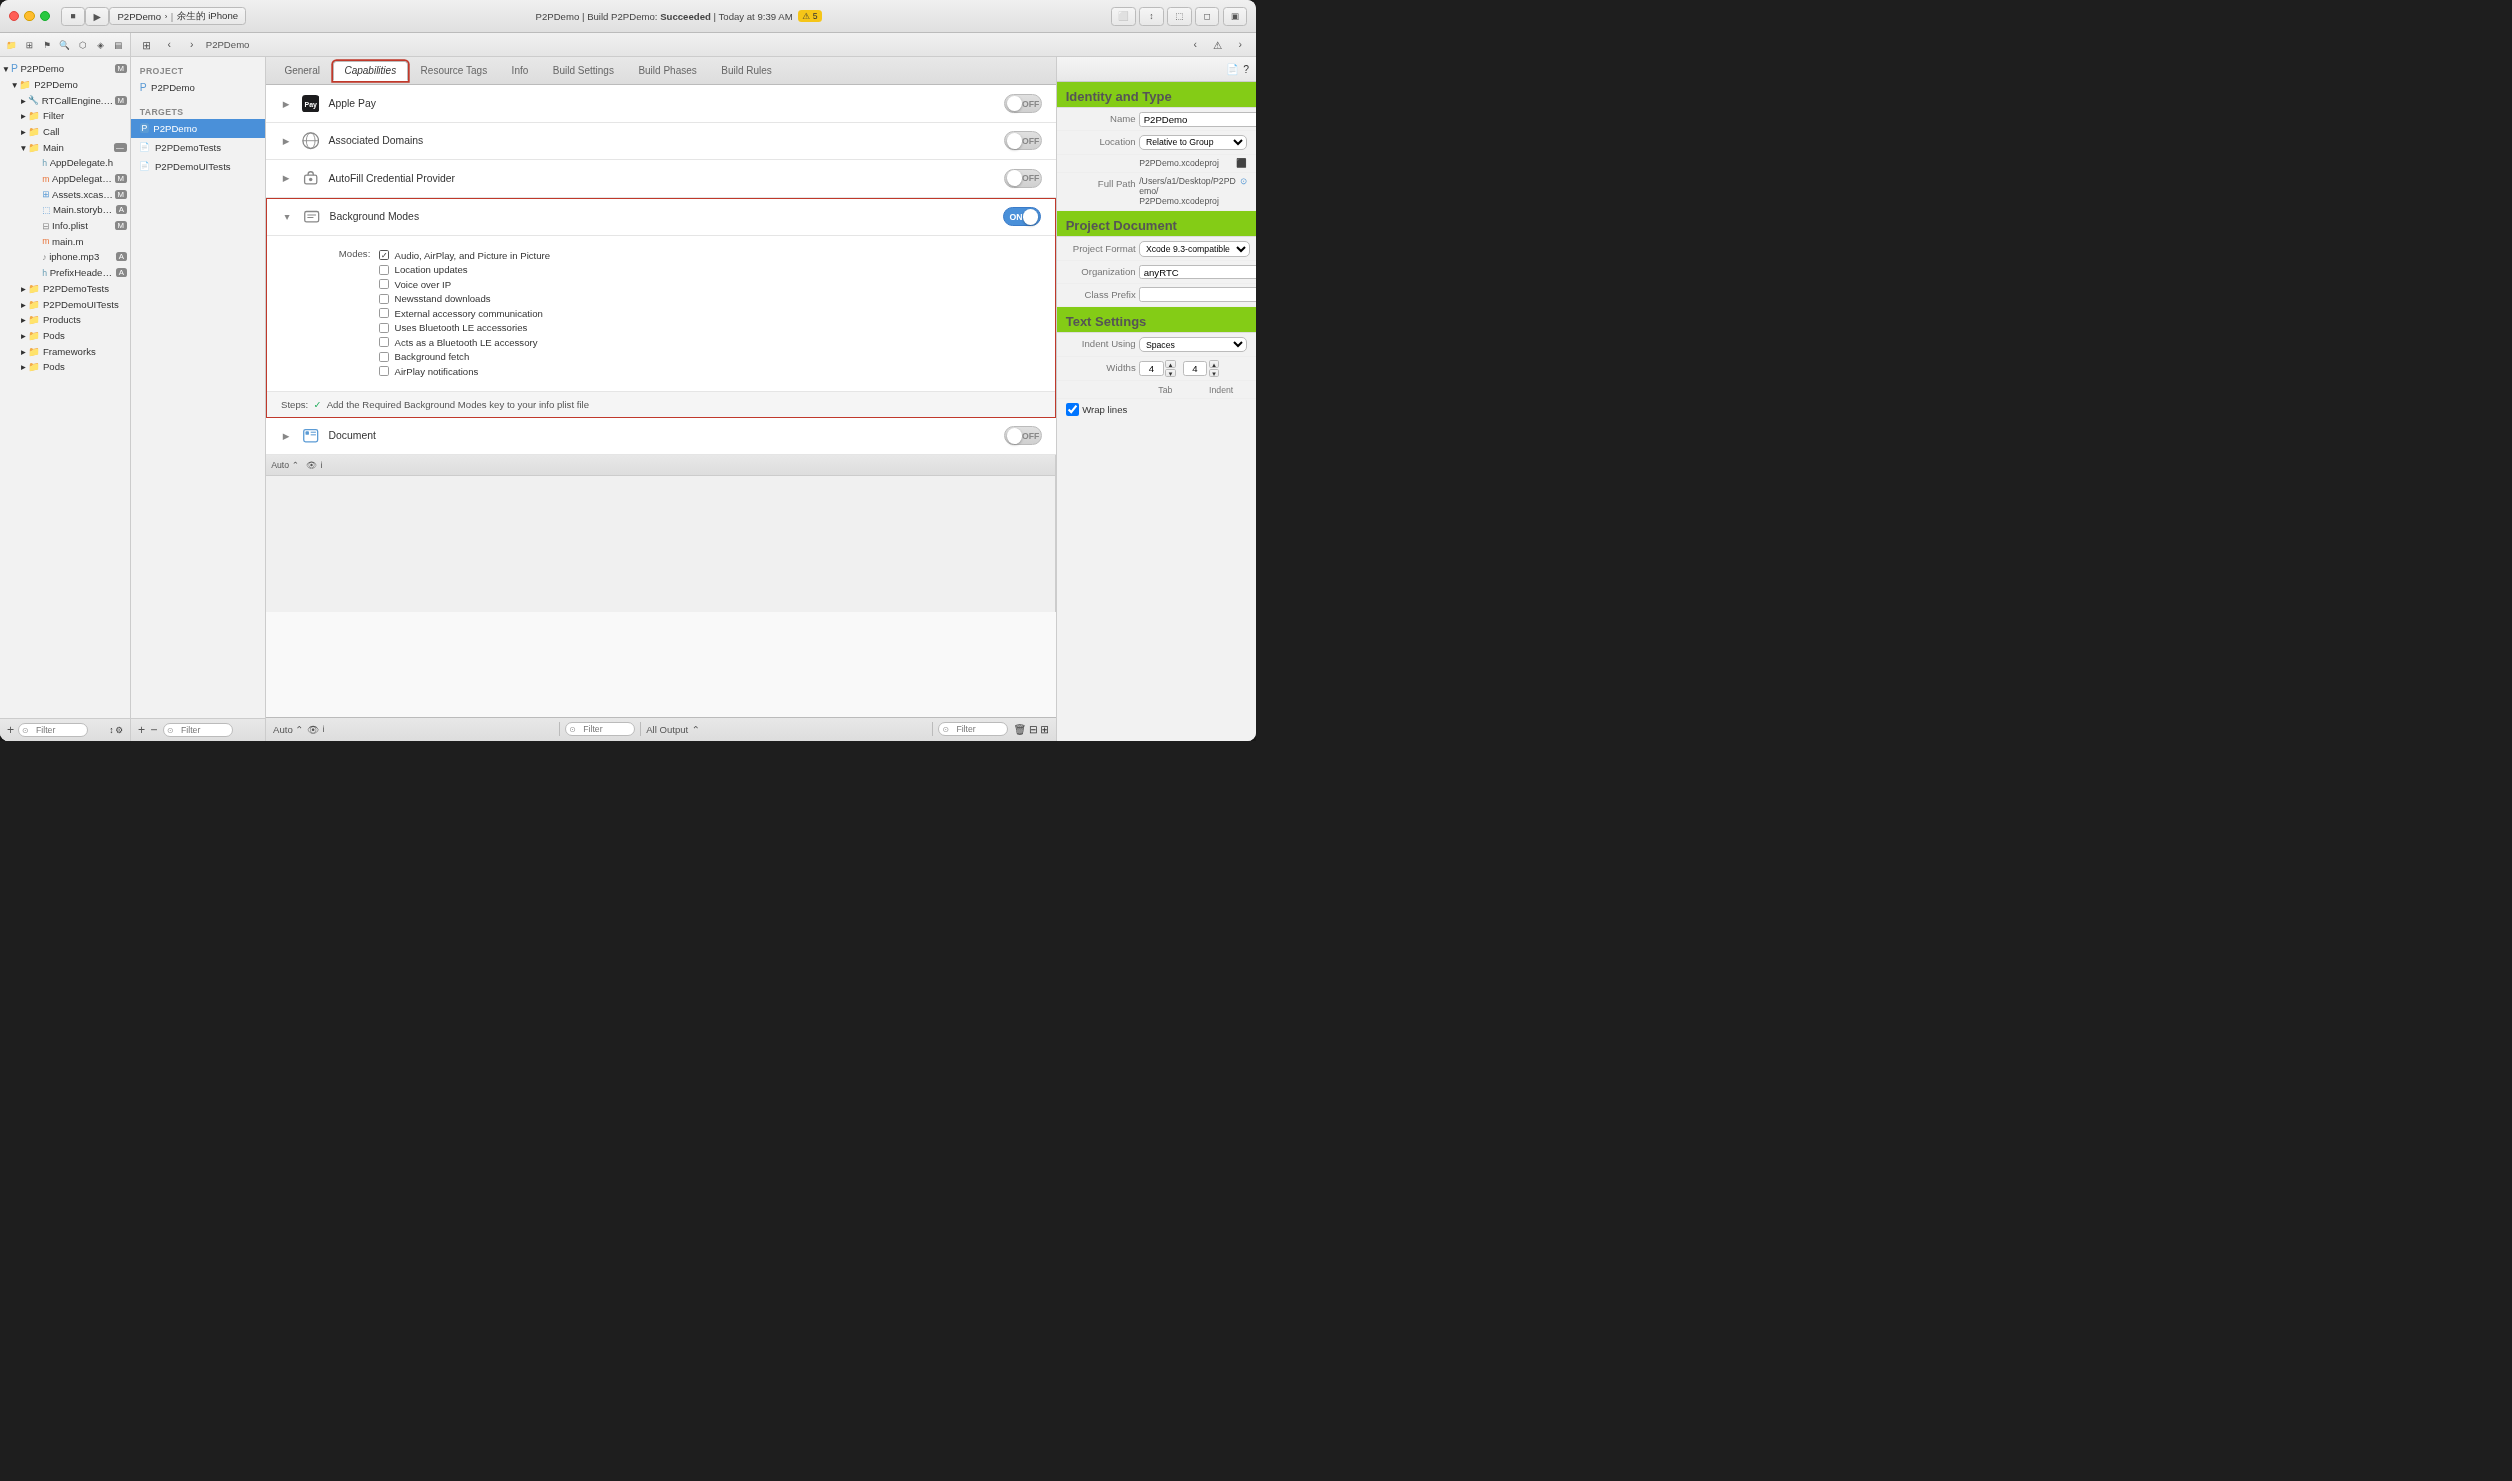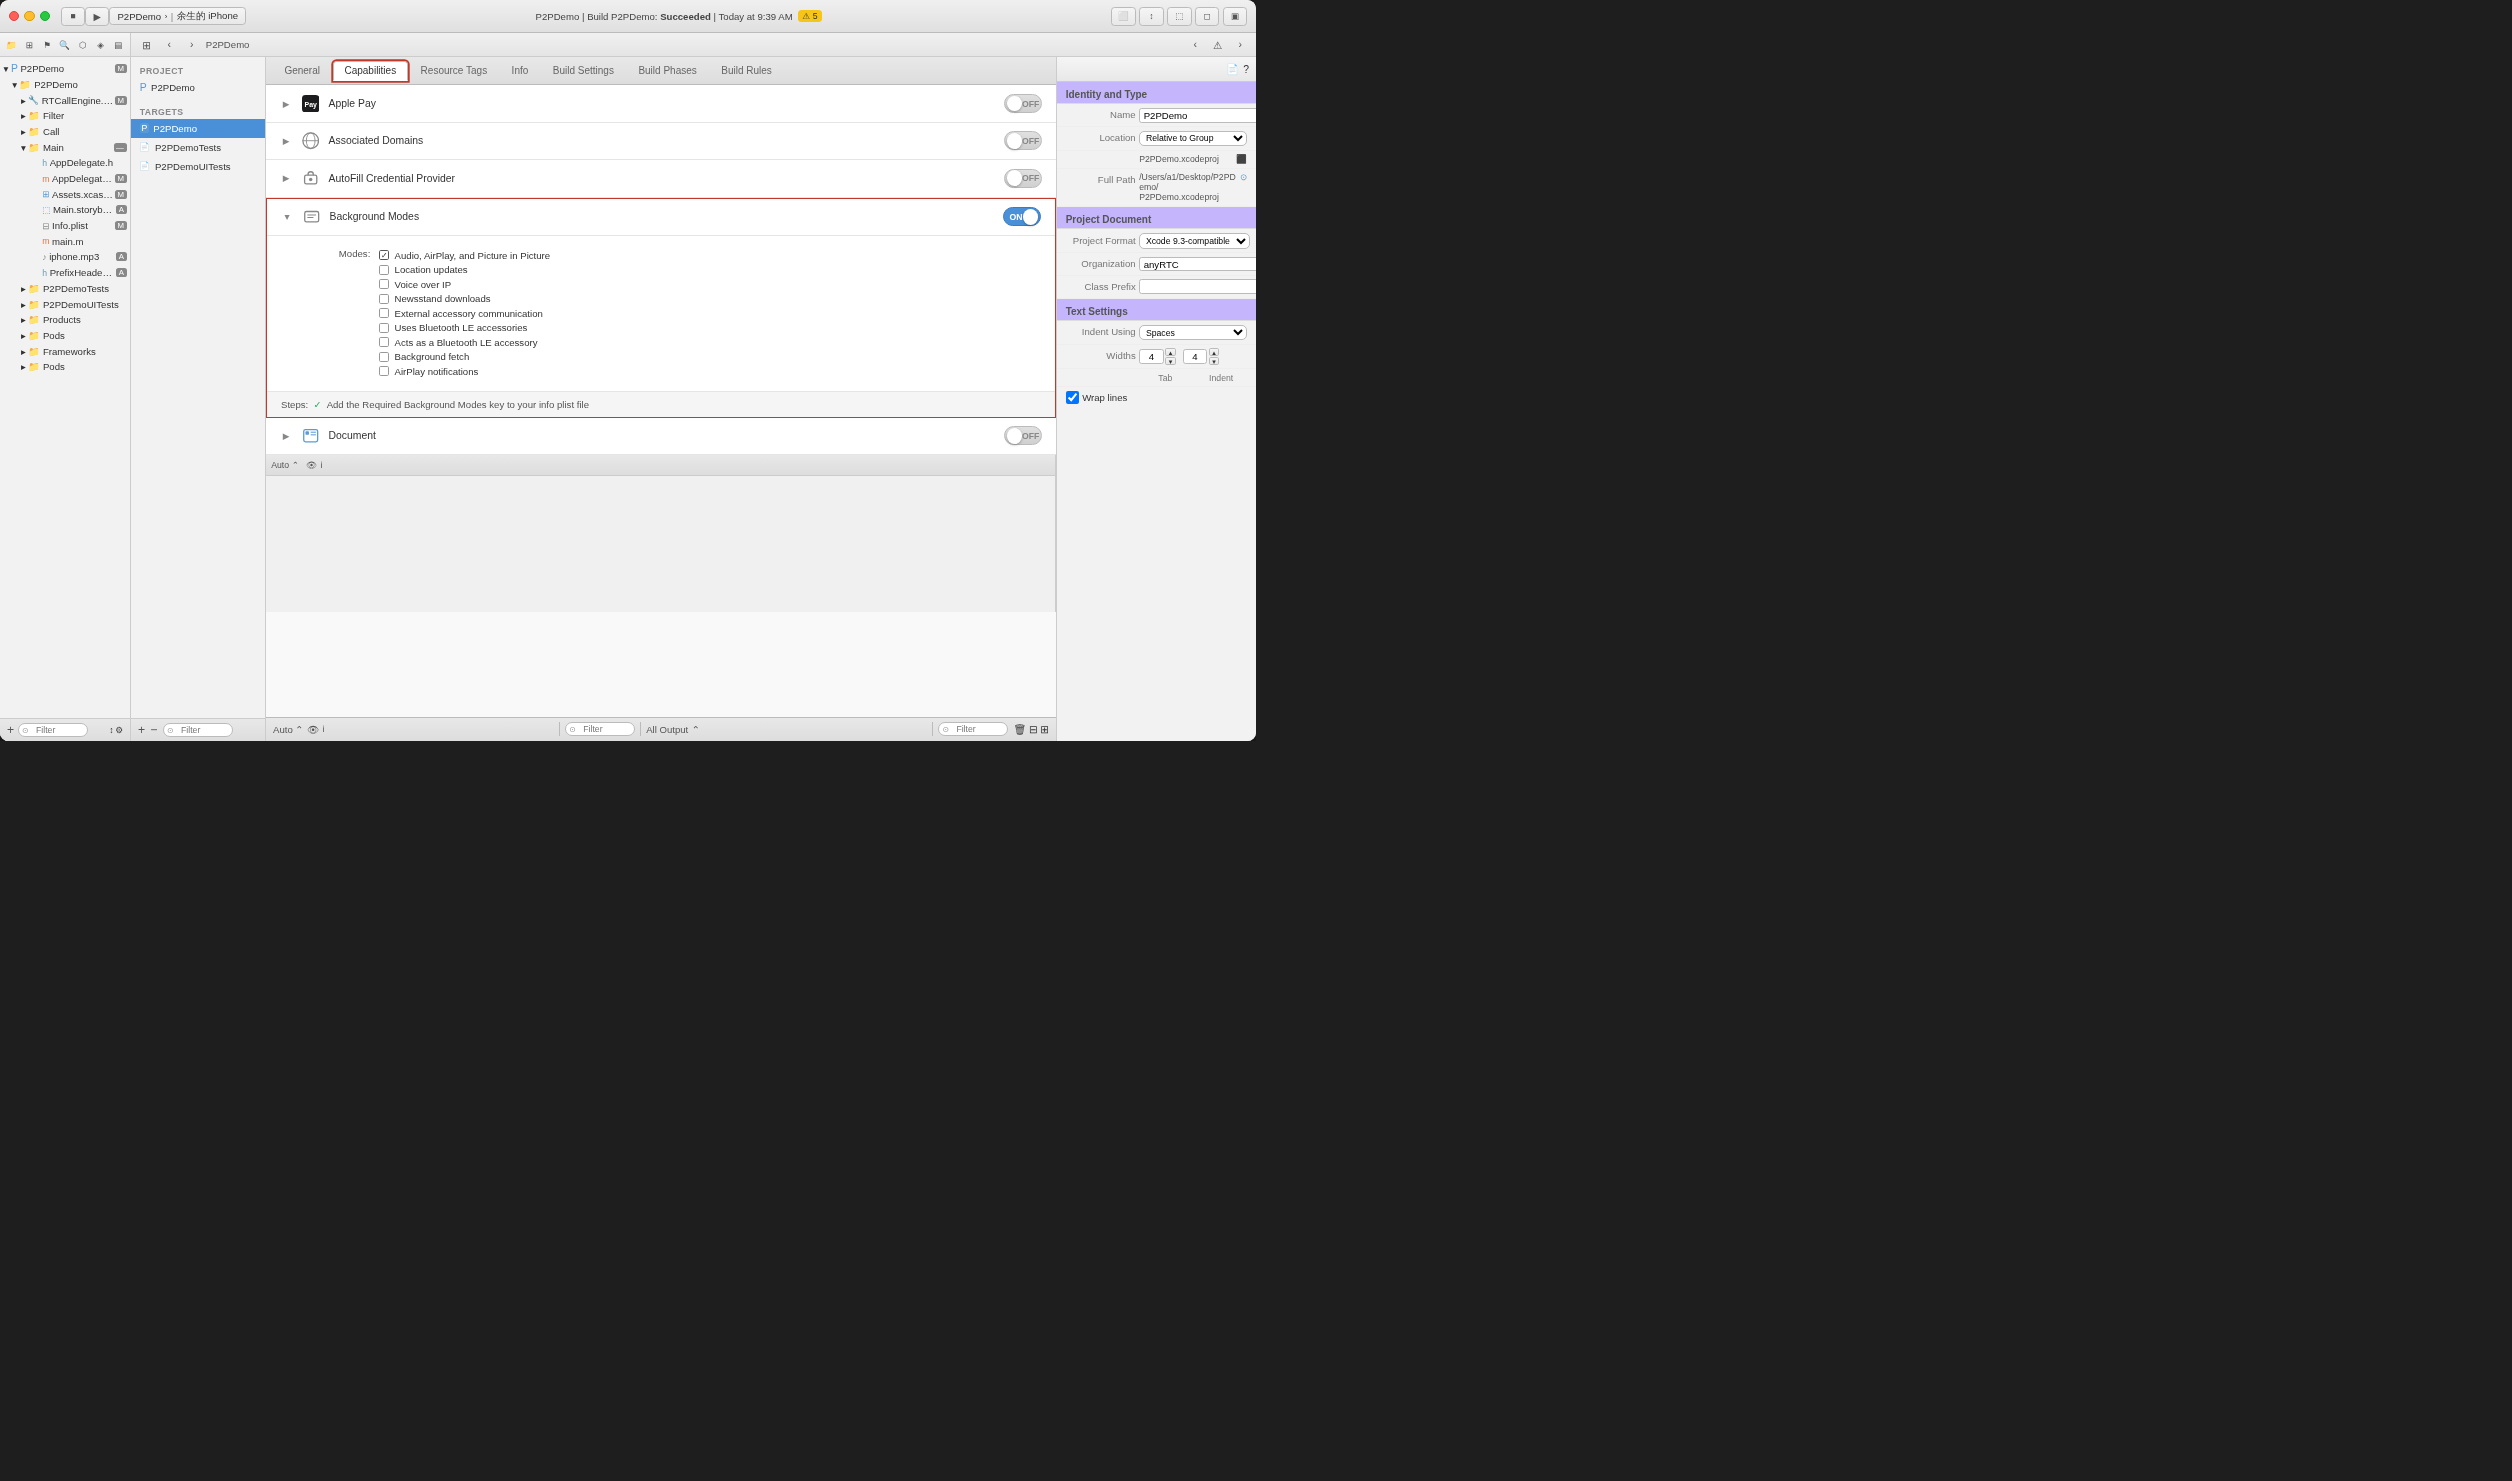--- a/index.html
+++ b/index.html
@@ -229,20 +229,21 @@
       color: #666;
       border: 0.9px solid transparent;
     }
     .tab.active {
       background: white;
       color: #333;
       border-color: #bbb;
       border-bottom-color: white;
       font-weight: 500;
       box-shadow: 0 0 0 1.7px #c0392b;
+      font-style: italic;
     }
     
     .capabilities-content {
       flex: 1;
       overflow-y: auto;
       background: #f9f9f9;
       padding: 0;
     }
     .capability-row {
       display: flex;
@@ -431,26 +432,26 @@
       height: 24.4px;
       background: linear-gradient(to bottom, #f5f5f5, #e8e8e8);
       border-bottom: 0.9px solid #ccc;
       display: flex;
       align-items: center;
       padding: 0 7px;
       justify-content: flex-end;
       gap: 3.5px;
     }
     .right-section-header {
-      font-size: 10px;
+      font-size: 13px;
       font-weight: 600;
       color: #555;
       padding: 7px 8.7px 3.5px 8.7px;
       border-bottom: 0.9px solid #ddd;
-      background: #c4b5fd;
+      background: #84cc16;
     }
     .right-row {
       display: flex;
       align-items: flex-start;
       padding: 3.5px 8.7px;
       gap: 3.5px;
       border-bottom: 0.9px solid #eee;
     }
     .right-label {
       color: #777;

